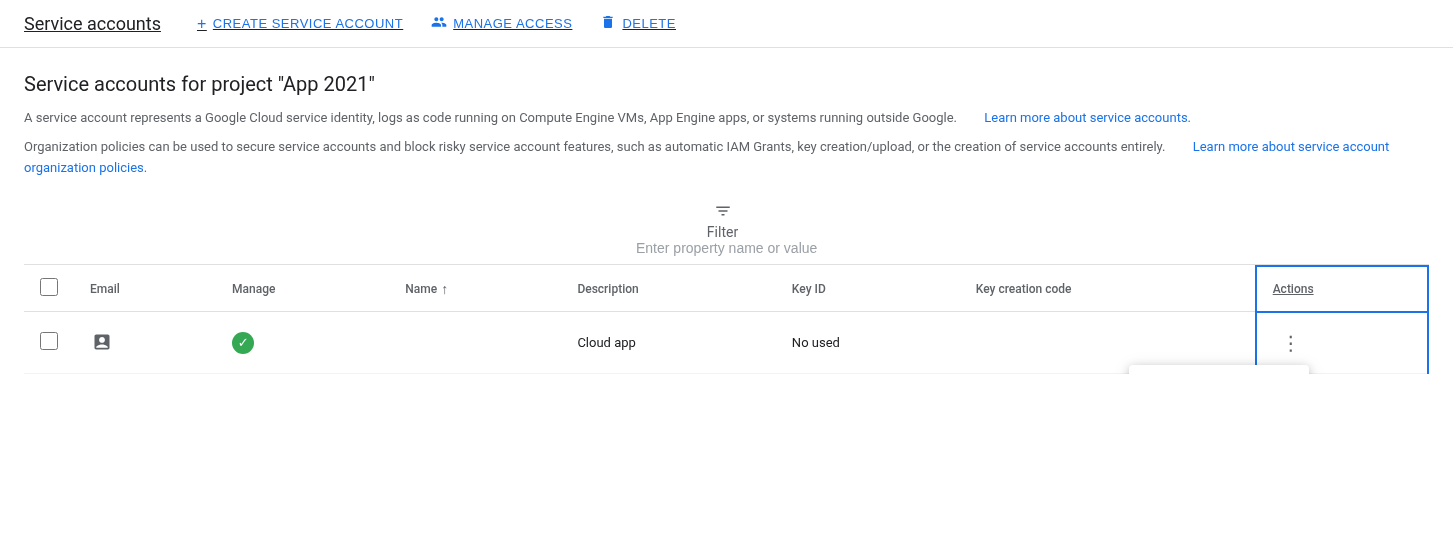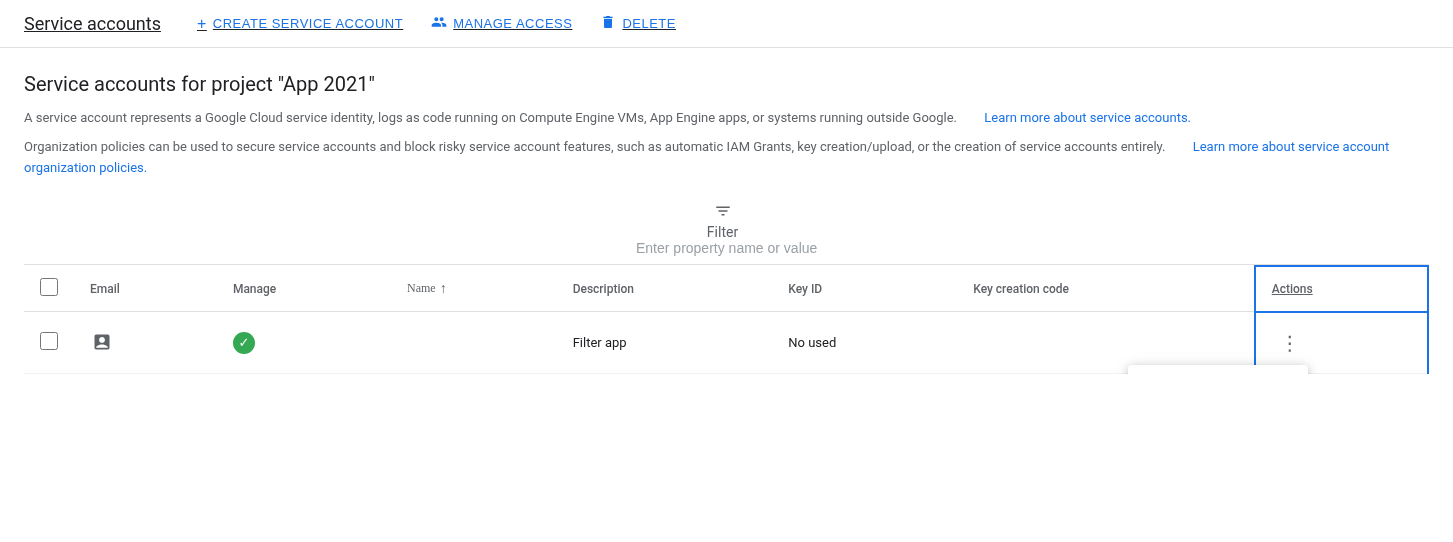--- a/index.html
+++ b/index.html
@@ -273,21 +273,21 @@
       <tr>
         <th class="th-checkbox">
           <input type="checkbox" class="checkbox" style="">
         </th>
         <th>
           <span>Email</span>
         </th>
         <th>
           <span>Manage</span>
         </th>
-        <th style="cursor:pointer;font-family:Liberation Serif, serif;">
+        <th style="cursor:pointer;">
           <div class="th-name">
             <span>Name</span>
             <span class="sort-icon">↑</span>
           </div>
         </th>
         <th>
           <span>Description</span>
         </th>
         <th>
           <span>Key ID</span>
@@ -312,21 +312,21 @@
             </svg>
           </span>
         </td>
         <td>
           <span class="status-ok">✓</span>
         </td>
         <td>
           <span></span>
         </td>
         <td>
-          <span>Filter app</span>
+          <span>Cloud app</span>
         </td>
         <td>
           <span>No used</span>
         </td>
         <td>
           <span></span>
         </td>
         <td class="actions-cell">
           <div class="dropdown-wrapper">
             <button class="actions-btn" title="More actions">

